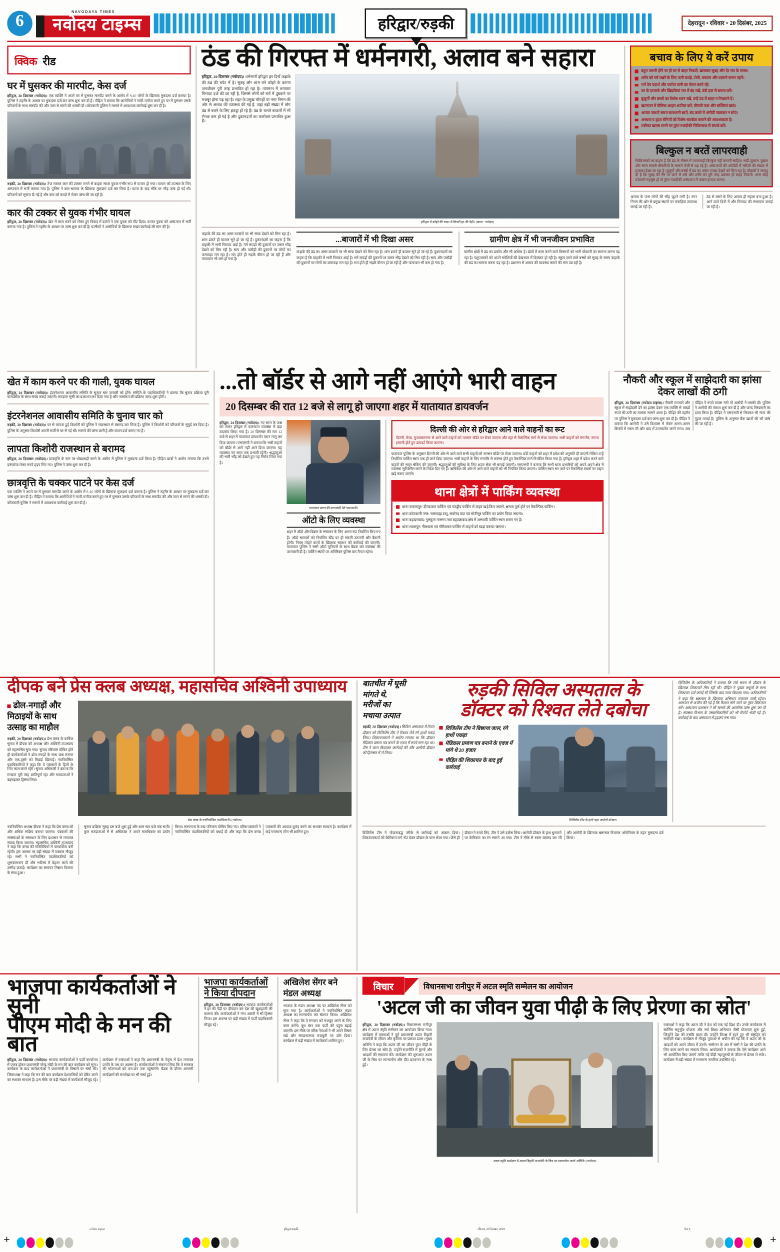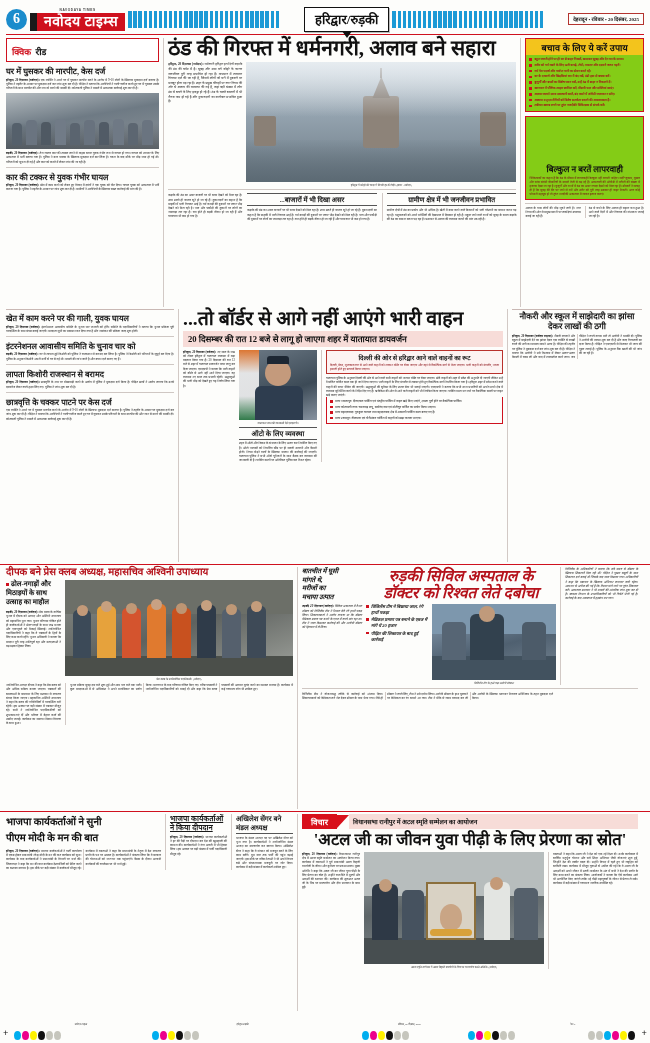--- a/index.html
+++ b/index.html
@@ -113,21 +113,21 @@
     font-family: "Liberation Serif", serif; text-align: center;
   }
   .bullet-sq { display:inline-block; width:3px;height:3px;background:#cf111e;margin-right:2px; vertical-align: middle;}
 
   
   .box-yellow-hd {
     background: #f3c41c; color: #111; text-align: center;
     font-family: "Liberation Serif", serif; font-weight: bold;
     font-size: 9px; padding: 1.5px 0; letter-spacing: .2px;
   }
-  .box-red-border { border: 1.3px solid #cf111e; background: #84cc16; }
+  .box-red-border { border: 1.3px solid #cf111e; background: #a3a3a3; }
   .red-list { padding: 2px 3px 2px 3px; }
   .red-list li {
     list-style: none; font-size: 3.2px; line-height: 4.2px;
     color: #a31119; font-weight: bold; padding-left: 5px;
     position: relative; margin-bottom: 1.6px;
     font-family: "Liberation Serif", serif;
   }
   .red-list li:before {
     content: ""; position: absolute; left: 0; top: 1.2px;
     width: 2.6px; height: 2.6px; background: #cf111e;
@@ -343,21 +343,21 @@
           <li>घर के दरवाजे और खिड़कियां रात में बंद रखें, ठंडी हवा से बचाव करें।</li>
           <li>बुजुर्गों और बच्चों का विशेष ध्यान रखें, उन्हें ठंड में बाहर न निकलने दें।</li>
           <li>खानपान में पौष्टिक आहार शामिल करें, मौसमी फल और सब्जियां खाएं।</li>
           <li>अलाव जलाते समय सावधानी बरतें, बंद कमरे में अंगीठी जलाकर न सोएं।</li>
           <li>अस्थमा व हृदय रोगियों को विशेष सतर्कता बरतने की आवश्यकता है।</li>
           <li>तबीयत खराब लगने पर तुरंत नजदीकी चिकित्सक से संपर्क करें।</li>
         </ul>
       </div>
 
       <div class="box-red-border" style="margin-top:4px;padding:2px 3px;">
-        <div style="text-align:center;font-family:'Liberation Serif',serif;font-weight:bold;font-size:8.4px;color:#111;margin-top:44px;">बिल्कुल न बरतें लापरवाही</div>
+        <div style="text-align:center;font-family:'Liberation Serif',serif;font-weight:bold;font-size:8.4px;color:#111;">बिल्कुल न बरतें लापरवाही</div>
         <div class="body-txt mini" style="margin-top:1.5px;color:#7a1016;">चिकित्सकों का कहना है कि ठंड के मौसम में लापरवाही बिल्कुल नहीं बरतनी चाहिए। सर्दी-जुकाम, बुखार और सांस संबंधी बीमारियों के मामले तेजी से बढ़ रहे हैं। अस्पतालों की ओपीडी में मरीजों की संख्या में इजाफा देखा जा रहा है। बुजुर्गों और बच्चों में ठंड का असर ज्यादा देखने को मिल रहा है। डॉक्टरों ने सलाह दी है कि सुबह की सैर पर जाने से बचें और शरीर को पूरी तरह ढककर ही बाहर निकलें। अगर कोई परेशानी महसूस हो तो तुरंत नजदीकी अस्पताल में जाकर इलाज कराएं।</div>
       </div>
 
       <div style="display:flex;gap:4px;margin-top:3px;border-top:.7px solid #cfc7c3;padding-top:2px;">
         <div class="body-txt mini" style="flex:1;">अलाव के पास लोगों की भीड़ जुटने लगी है। नगर निगम की ओर से प्रमुख स्थानों पर लकड़ियां उपलब्ध कराई जा रही हैं।</div>
         <div class="body-txt mini" style="flex:1;border-left:.7px solid #d2c9c5;padding-left:3px;">ठंड से बचने के लिए अलाव ही सहारा बना हुआ है। आने वाले दिनों में और गिरावट की संभावना जताई जा रही है।</div>
       </div>
     </div>
   </div>
 
@@ -410,20 +410,21 @@
           <div class="body-txt mini" style="margin-top:1.5px;">शहर में ऑटो और विक्रम के संचालन के लिए अलग रूट निर्धारित किए गए हैं। ऑटो चालकों को निर्धारित स्टैंड पर ही सवारी उतारनी और बैठानी होगी। नियम तोड़ने वालों के खिलाफ चालान की कार्रवाई की जाएगी। यातायात पुलिस ने सभी ऑटो यूनियनों के साथ बैठक कर व्यवस्था की जानकारी दी है। पार्किंग स्थलों पर अतिरिक्त पुलिस बल तैनात रहेगा।</div>
         </div>
 
         <div style="flex:1;border-left:.7px solid #d2c9c5;padding-left:4px;">
           <div class="hdr-center-box">
             <div class="t">दिल्ली की ओर से हरिद्वार आने वाले वाहनों का रूट</div>
             <div class="body-txt mini" style="color:#8d1218;">दिल्ली, मेरठ, मुजफ्फरनगर से आने वाले वाहनों को नारसन बॉर्डर पर रोका जाएगा और वहां से वैकल्पिक मार्ग से भेजा जाएगा। भारी वाहनों को मंगलौर, नगला इमरती होते हुए डायवर्ट किया जाएगा।</div>
           </div>
           <div class="body-txt mini" style="margin-top:2px;">यातायात पुलिस के अनुसार दिल्ली की ओर से आने वाले सभी वाहनों को नारसन बॉर्डर पर रोका जाएगा। छोटे वाहनों को शहर में प्रवेश की अनुमति दी जाएगी लेकिन उन्हें निर्धारित पार्किंग स्थल तक ही जाने दिया जाएगा। भारी वाहनों के लिए मंगलौर से लक्सर होते हुए वैकल्पिक मार्ग निर्धारित किया गया है। हरिद्वार शहर में प्रवेश करने वाले वाहनों की सघन चेकिंग की जाएगी। श्रद्धालुओं की सुविधा के लिए शटल सेवा भी चलाई जाएगी। एसएसपी ने बताया कि सभी थाना प्रभारियों को अपने-अपने क्षेत्र में व्यवस्था सुनिश्चित करने के निर्देश दिए गए हैं। ऋषिकेश की ओर से आने वाले वाहनों को भी नियंत्रित किया जाएगा। पार्किंग स्थल भर जाने पर वैकल्पिक स्थलों पर वाहन खड़े कराए जाएंगे।</div>
 
+          <div class="redbar" style="margin-top:3px;">थाना क्षेत्रों में पार्किंग व्यवस्था</div>
           <div style="border:1px solid #cf111e;border-top:none;padding:2px 3px;">
             <div class="bullet-line">थाना ज्वालापुर: दीनदयाल पार्किंग एवं पंतद्वीप पार्किंग में वाहन खड़े किए जाएंगे, क्षमता पूर्ण होने पर वैकल्पिक पार्किंग।</div>
             <div class="bullet-line">थाना कोतवाली नगर: चमगादड़ टापू, सर्वानंद घाट एवं मोतीचूर पार्किंग का प्रयोग किया जाएगा।</div>
             <div class="bullet-line">थाना बहादराबाद: गुरुकुल नारसन तथा बहादराबाद क्षेत्र में अस्थायी पार्किंग स्थल बनाए गए हैं।</div>
             <div class="bullet-line">थाना श्यामपुर: नीलधारा एवं गौरीशंकर पार्किंग में वाहनों को खड़ा कराया जाएगा।</div>
           </div>
         </div>
       </div>
     </div>
 
@@ -433,21 +434,21 @@
       <div class="body-txt mini" style="margin-top:2px;column-count:2;column-gap:4px;column-rule:.7px solid #d2c9c5;">
         <span class="dateline">हरिद्वार, 20 दिसम्बर (नवोदय टाइम्स)।</span>
         <span>नौकरी लगवाने और स्कूल में साझेदारी देने का झांसा देकर एक व्यक्ति से लाखों रुपये की ठगी का मामला सामने आया है। पीड़ित की तहरीर पर पुलिस ने मुकदमा दर्ज कर जांच शुरू कर दी है। पीड़ित ने बताया कि आरोपी ने उसे विश्वास में लेकर अलग-अलग किस्तों में रकम ली और बाद में टालमटोल करने लगा। जब पीड़ित ने रुपये वापस मांगे तो आरोपी ने धमकी दी। पुलिस ने आरोपी की तलाश शुरू कर दी है और जल्द गिरफ्तारी का दावा किया है। पीड़ित ने एसएसपी से मिलकर भी न्याय की गुहार लगाई है। पुलिस के अनुसार बैंक खातों की भी जांच की जा रही है।</span>
       </div>
     </div>
   </div>
 
   <div style="display:flex;padding:2px 6px 0 6px;gap:4px;height:245px;border-top:1.2px solid #cf111e;margin-top:2px;">
 
     <div class="col" style="width:287px;">
-      <h1 class="main-hd" style="font-size:10px;color:#b5131c;">दीपक बने प्रेस क्लब अध्यक्ष, महासचिव अश्विनी उपाध्याय</h1>
+      <h1 class="main-hd" style="font-size:14px;color:#b5131c;">दीपक बने प्रेस क्लब अध्यक्ष, महासचिव अश्विनी उपाध्याय</h1>
       <div style="display:flex;gap:4px;margin-top:3px;">
         <div style="width:55px;">
           <div class="kicker" style="font-size:7px;color:#111;line-height:9px;">
             <span class="bullet-sq"></span><span>ढोल-नगाड़ों और</span><br>
             <span>मिठाइयों के साथ</span><br>
             <span>उत्साह का माहौल</span>
           </div>
           <div class="body-txt mini" style="margin-top:3px;">
             <span class="dateline">रुड़की, 20 दिसम्बर (नवोदय)।</span>
             <span>प्रेस क्लब के वार्षिक चुनाव में दीपक को अध्यक्ष और अश्विनी उपाध्याय को महासचिव चुना गया। चुनाव परिणाम घोषित होते ही कार्यकर्ताओं ने ढोल-नगाड़ों के साथ जश्न मनाया और एक-दूसरे को मिठाई खिलाई। नवनिर्वाचित पदाधिकारियों ने कहा कि वे पत्रकारों के हितों के लिए काम करते रहेंगे। चुनाव अधिकारी ने बताया कि मतदान पूरी तरह शांतिपूर्ण रहा और मतदाताओं ने बढ़चढ़कर हिस्सा लिया।</span>
@@ -532,21 +533,21 @@
       <div class="hr-thin"></div>
       <div class="body-txt mini" style="column-count:4;column-gap:4px;column-rule:.7px solid #d2c9c5;">विजिलेंस टीम ने योजनाबद्ध तरीके से कार्रवाई को अंजाम दिया। शिकायतकर्ता को केमिकल लगे नोट देकर डॉक्टर के पास भेजा गया। जैसे ही डॉक्टर ने रुपये लिए, टीम ने उसे दबोच लिया। आरोपी डॉक्टर के हाथ धुलवाने पर केमिकल का रंग सामने आ गया। टीम ने मौके से रकम बरामद कर ली और आरोपी के खिलाफ भ्रष्टाचार निवारण अधिनियम के तहत मुकदमा दर्ज किया।</div>
     </div>
   </div>
 
   <div style="display:flex;padding:2px 6px 0 6px;gap:4px;height:200px;border-top:1.2px solid #cf111e;margin-top:2px;">
 
     <div class="col" style="width:287px;">
       <div style="display:flex;gap:4px;">
         <div style="width:155px;">
-          <h1 class="main-hd" style="font-size:10px;line-height:16px;">
+          <h1 class="main-hd" style="font-size:18px;line-height:16px;">
             <span>भाजपा कार्यकर्ताओं ने सुनी</span><br>
             <span>पीएम मोदी के मन की बात</span>
           </h1>
           <div class="body-txt mini" style="margin-top:3px;column-count:2;column-gap:4px;column-rule:.7px solid #d2c9c5;">
             <span class="dateline">हरिद्वार, 20 दिसम्बर (नवोदय)।</span>
             <span>भाजपा कार्यकर्ताओं ने पार्टी कार्यालय में एकत्र होकर प्रधानमंत्री नरेन्द्र मोदी के मन की बात कार्यक्रम को सुना। कार्यक्रम के बाद कार्यकर्ताओं ने प्रधानमंत्री के विचारों पर चर्चा की। जिलाध्यक्ष ने कहा कि मन की बात कार्यक्रम देशवासियों को प्रेरित करने का सशक्त माध्यम है। इस मौके पर बड़ी संख्या में कार्यकर्ता मौजूद रहे।</span>
             <span>कार्यक्रम में वक्ताओं ने कहा कि प्रधानमंत्री के नेतृत्व में देश लगातार प्रगति के पथ पर अग्रसर है। कार्यकर्ताओं ने संकल्प लिया कि वे सरकार की योजनाओं को जन-जन तक पहुंचाएंगे। बैठक के दौरान आगामी कार्यक्रमों की रूपरेखा पर भी चर्चा हुई।</span>
           </div>
         </div>
         <div style="width:62px;border-left:.7px solid #d2c9c5;padding-left:4px;">

